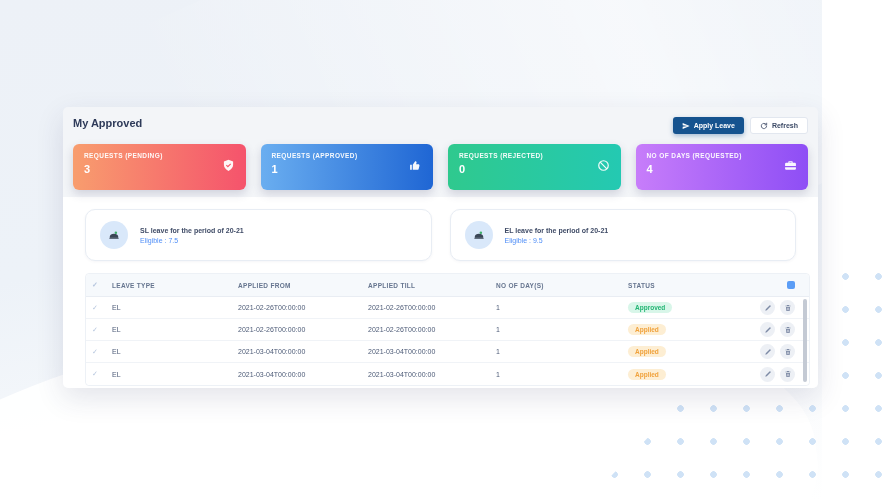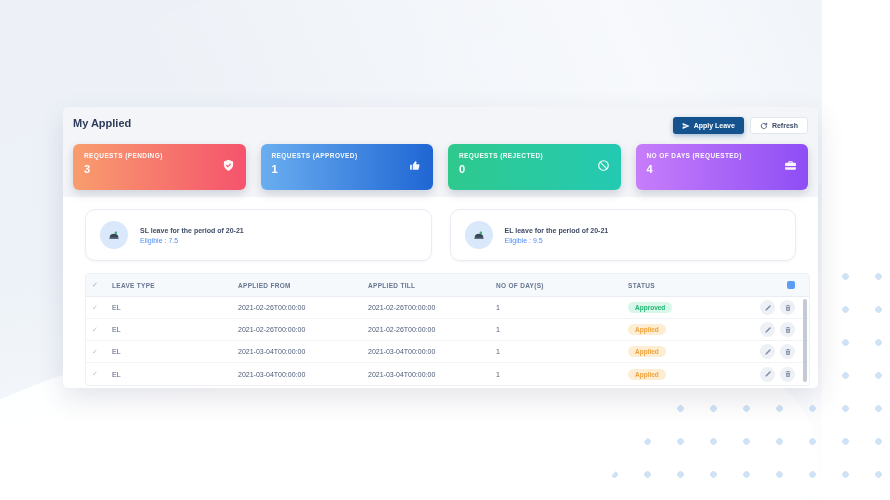--- a/index.html
+++ b/index.html
@@ -72,21 +72,21 @@
 <body>
 
 <div class="bg-gradient"></div>
 <div class="bg-band"></div>
 <div class="bg-curve"></div>
 <div class="dots"></div>
 
 <div class="panel">
   <div class="panel-top">
     <div class="title-row">
-      <div class="page-title">My Applied</div>
+      <div class="page-title">My Approved</div>
       <div class="btns">
         <button class="btn btn-primary">
           <span>
             <svg viewBox="0 0 24 24" width="8" height="8" fill="#fff">
                 <path d="M2 21l21-9L2 3v7l15 2-15 2v7z"></path>
               </svg>
           </span>
           <span>Apply Leave</span>
         </button>
         <button class="btn btn-light">

